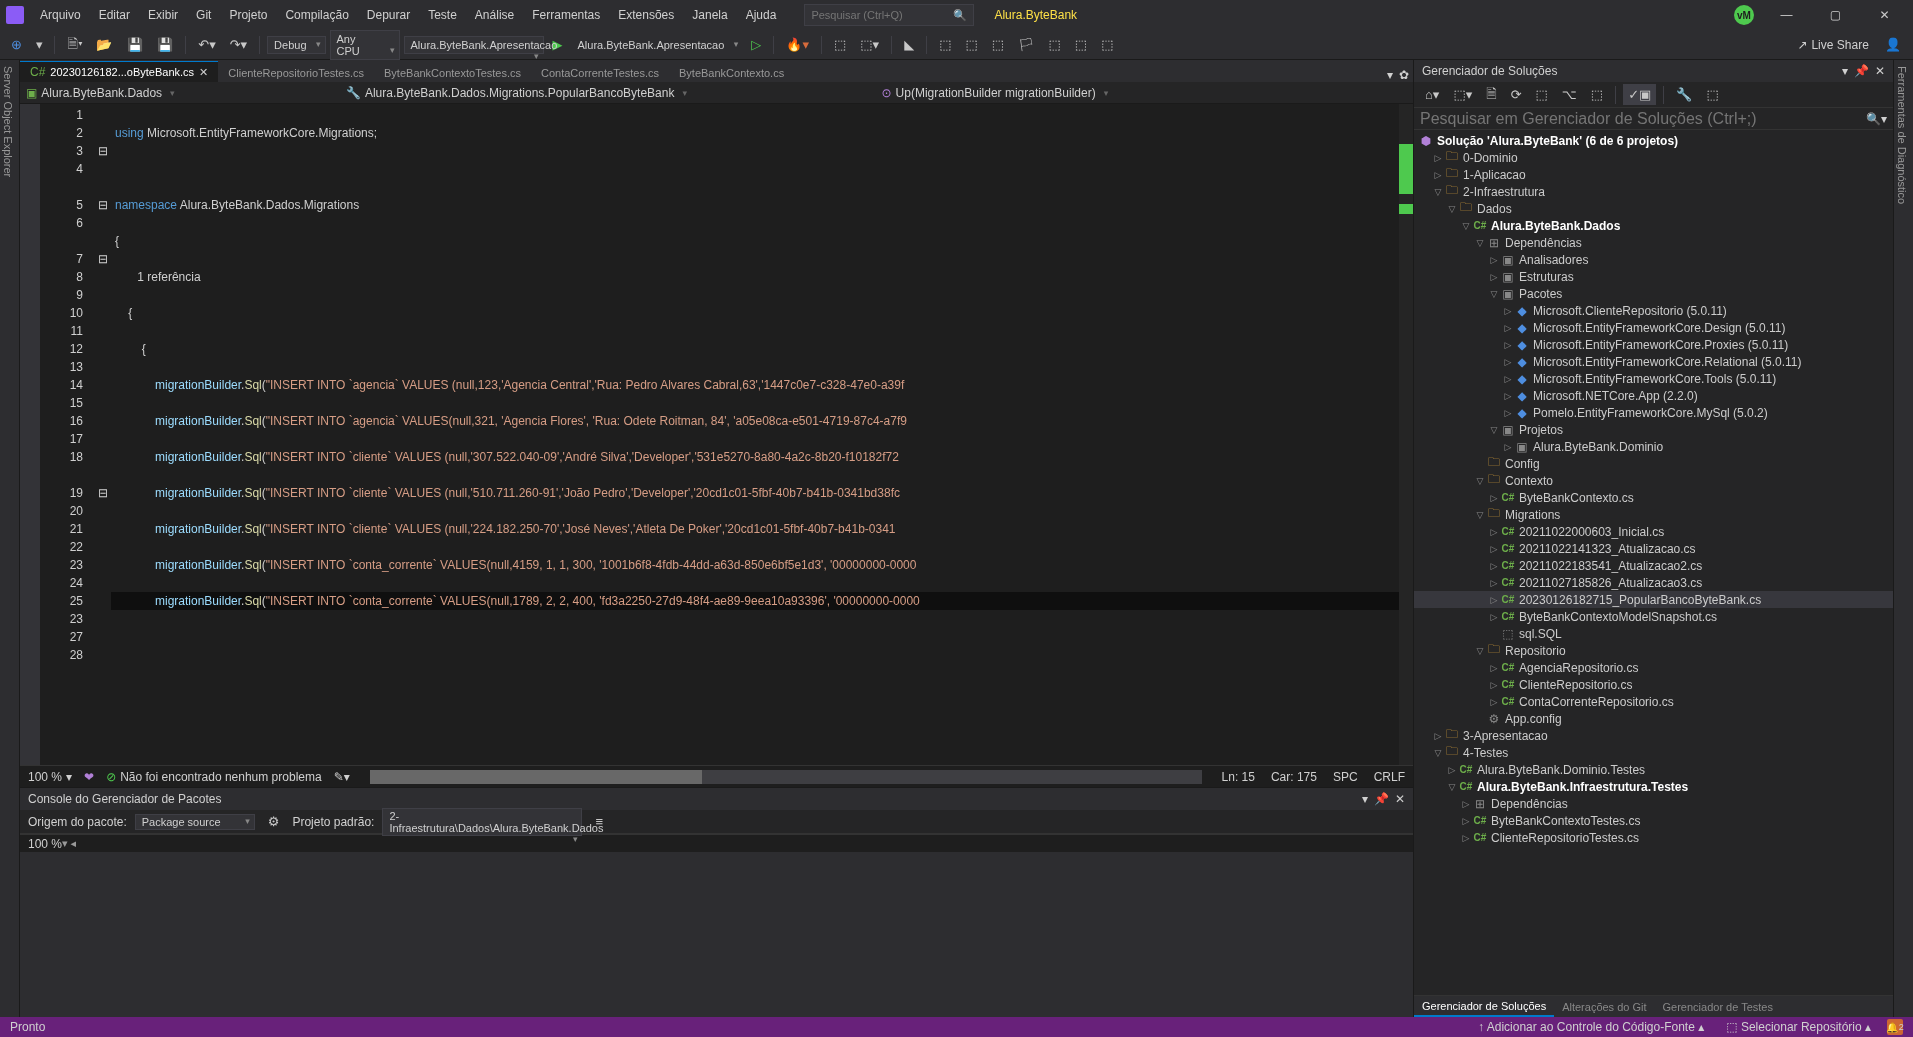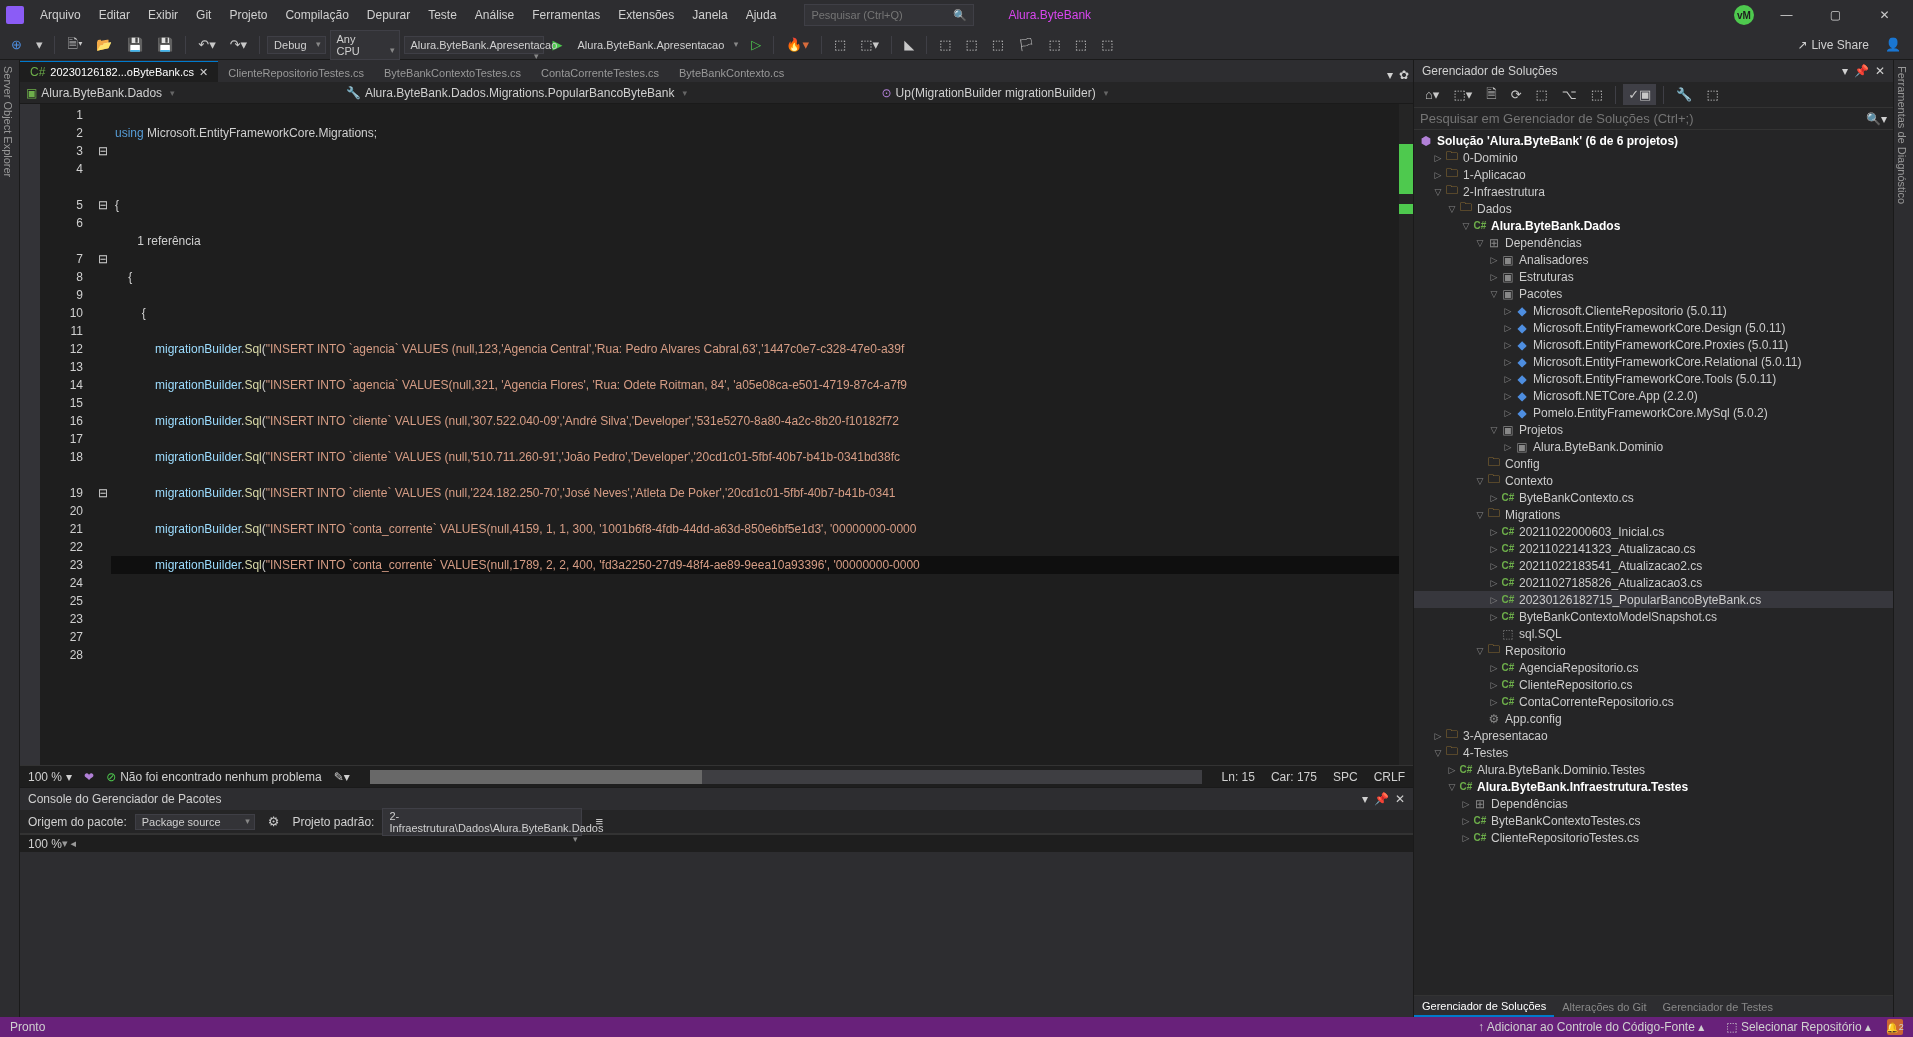--- a/index.html
+++ b/index.html
@@ -4,21 +4,21 @@
 <style>
 * { margin:0; padding:0; box-sizing:border-box; font-family:"Segoe UI",sans-serif; font-size:12px; color:#D0D0D0; }
 body { background:#2D2D30; overflow:hidden; width:1913px; height:1037px; }
 .titlebar { height:30px; background:#2D2D30; display:flex; align-items:center; padding:0 6px; }
 .vs-logo { width:18px; height:18px; background:#8B5CF6; border-radius:2px; margin-right:8px; }
 .menu { display:flex; gap:2px; }
 .menu-item { padding:4px 8px; cursor:pointer; }
 .search-box { margin-left:20px; width:170px; height:22px; background:#333337; border:1px solid #3F3F46; display:flex; align-items:center; padding:0 6px; }
 .search-box input { background:transparent; border:none; outline:none; color:#999; flex:1; font-size:11px; }
 .search-icon { color:#888; font-size:11px; }
-.title-app { margin-left:34px; color:#d946ef; }
+.title-app { margin-left:20px; color:#fde047; }
 .win-controls { margin-left:auto; display:flex; gap:4px; align-items:center; }
 .win-btn { width:45px; height:30px; display:flex; align-items:center; justify-content:center; cursor:pointer; color:#ccc; }
 .badge { width:20px; height:20px; background:#4EC94E; border-radius:50%; display:flex; align-items:center; justify-content:center; font-size:10px; color:#1E1E1E; font-weight:bold; margin-right:6px; }
 .toolbar { height:30px; background:#2D2D30; border-bottom:1px solid #1A1A1A; display:flex; align-items:center; padding:0 6px; gap:4px; }
 .tb-btn { padding:3px 5px; cursor:pointer; color:#C8C8C8; font-size:13px; }
 .tb-sep { width:1px; height:18px; background:#3F3F46; margin:0 3px; }
 .tb-dropdown { background:#333337; border:1px solid #3F3F46; padding:2px 18px 2px 6px; cursor:pointer; position:relative; font-size:11px; }
 .tb-dropdown::after { content:"▾"; position:absolute; right:4px; font-size:9px; color:#888; }
 .play-btn { color:#4EC94E; }
 .live-share { margin-left:auto; margin-right:8px; display:flex; align-items:center; gap:4px; cursor:pointer; }
@@ -69,21 +69,21 @@
 .panel-dd::after { content:"▾"; position:absolute; right:4px; font-size:9px; color:#888; }
 .console-out { flex:1; background:#1E1E1E; font-family:Consolas,monospace; font-size:12px; padding:4px 8px; line-height:16px; color:#CCC; white-space:pre; overflow:hidden; position:relative; }
 .console-scrollbar { position:absolute; right:0; top:0; bottom:0; width:14px; background:#3E3E42; }
 .console-scrollbar .thumb { width:100%; background:#686868; height:40px; }
 .console-zoom { height:18px; background:#1E1E1E; border-top:1px solid #333; padding:0 8px; font-size:11px; color:#999; display:flex; align-items:center; }
 .solution-panel { width:480px; background:#252526; border-left:1px solid #1A1A1A; display:flex; flex-direction:column; }
 .sp-title { height:22px; background:#2D2D30; padding:0 8px; display:flex; align-items:center; font-size:11px; }
 .sp-title .pctrls { margin-left:auto; display:flex; gap:6px; color:#888; cursor:pointer; }
 .sp-toolbar { height:26px; background:#252526; display:flex; align-items:center; padding:0 6px; gap:4px; border-bottom:1px solid #333; }
 .sp-search { height:22px; background:#252526; display:flex; align-items:center; padding:0 6px; border-bottom:1px solid #333; }
-.sp-search input { flex:1; background:transparent; border:none; outline:none; color:#999; font-size:13px; }
+.sp-search input { flex:1; background:transparent; border:none; outline:none; color:#999; font-size:16px; }
 .tree { flex:1; overflow-y:auto; padding:2px 0; font-size:12px; }
 .tree-item { display:flex; align-items:center; height:17px; cursor:pointer; white-space:nowrap; }
 .tree-item.selected { background:#37373D; }
 .tree-arrow { width:12px; text-align:center; color:#888; font-size:9px; }
 .tree-icon { width:16px; text-align:center; margin-right:3px; }
 .tree-text { color:#CCC; }
 .tree-text.bold { font-weight:bold; color:#FFF; }
 .sp-tabs { height:22px; background:#2D2D30; display:flex; align-items:center; border-top:1px solid #333; }
 .sp-tab { padding:3px 8px; font-size:11px; cursor:pointer; color:#888; }
 .sp-tab.active { color:#FFF; border-bottom:2px solid #007ACC; }
@@ -262,20 +262,21 @@
           <div></div>
           <div></div>
           <div></div>
           <div></div>
           <div></div>
           <div></div>
       </div>
       <div class="code-col">
 <div class="code-line"><span class="k-using">using</span> Microsoft.EntityFrameworkCore.Migrations;</div>
 <div class="code-line"></div>
+<div class="code-line"><span class="k-ns">namespace</span> Alura.ByteBank.Dados.Migrations</div>
 <div class="code-line">{</div>
 <div class="code-line ref-lens">        <span>1 referência</span></div>
 <div class="code-line">    {</div>
 <div class="code-line change-new">        {</div>
 <div class="code-line change-new">            <span class="k-param">migrationBuilder</span>.<span class="k-method">Sql</span>(<span class="k-str">"INSERT INTO `agencia` VALUES (null,123,'Agencia Central','Rua: Pedro Alvares Cabral,63','1447c0e7-c328-47e0-a39f</span></div>
 <div class="code-line change-new">            <span class="k-param">migrationBuilder</span>.<span class="k-method">Sql</span>(<span class="k-str">"INSERT INTO `agencia` VALUES(null,321, 'Agencia Flores', 'Rua: Odete Roitman, 84', 'a05e08ca-e501-4719-87c4-a7f9</span></div>
 <div class="code-line change-new">            <span class="k-param">migrationBuilder</span>.<span class="k-method">Sql</span>(<span class="k-str">"INSERT INTO `cliente` VALUES (null,'307.522.040-09','André Silva','Developer','531e5270-8a80-4a2c-8b20-f10182f72</span></div>
 <div class="code-line change-new">            <span class="k-param">migrationBuilder</span>.<span class="k-method">Sql</span>(<span class="k-str">"INSERT INTO `cliente` VALUES (null,'510.711.260-91','João Pedro','Developer','20cd1c01-5fbf-40b7-b41b-0341bd38fc</span></div>
 <div class="code-line change-new">            <span class="k-param">migrationBuilder</span>.<span class="k-method">Sql</span>(<span class="k-str">"INSERT INTO `cliente` VALUES (null,'224.182.250-70','José Neves','Atleta De Poker','20cd1c01-5fbf-40b7-b41b-0341</span></div>
 <div class="code-line change-new">            <span class="k-param">migrationBuilder</span>.<span class="k-method">Sql</span>(<span class="k-str">"INSERT INTO `conta_corrente` VALUES(null,4159, 1, 1, 300, '1001b6f8-4fdb-44dd-a63d-850e6bf5e1d3', '00000000-0000</span></div>

